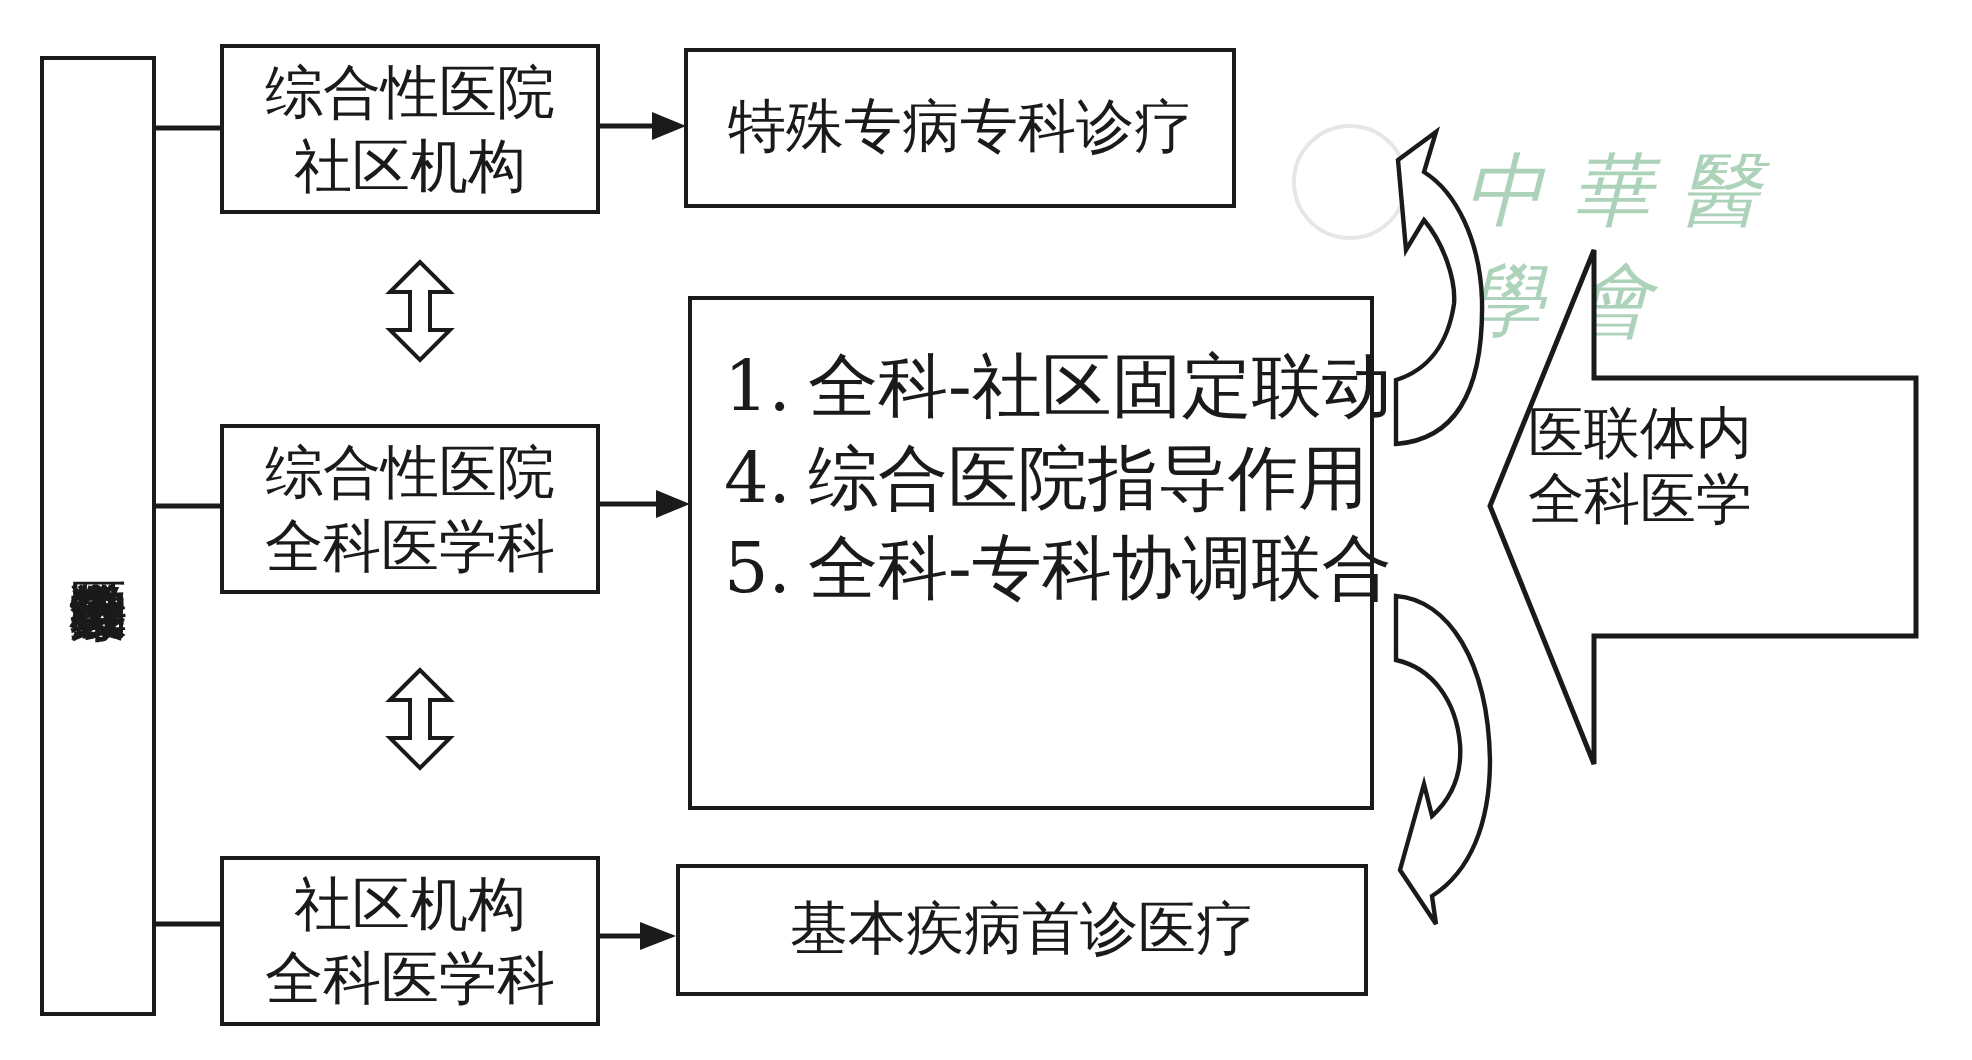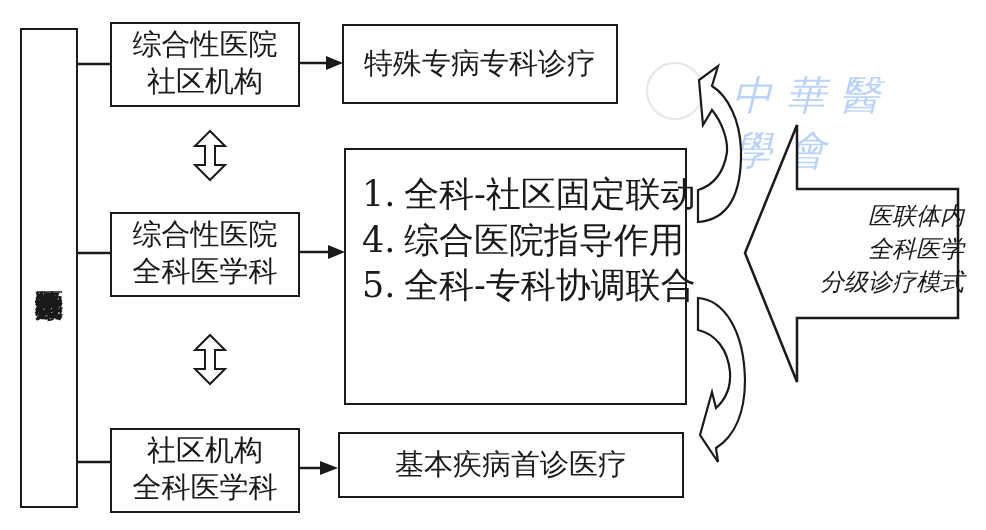--- a/index.html
+++ b/index.html
@@ -1,33 +1,33 @@
 <!DOCTYPE html>
 <html><head>
 <meta charset="utf-8">
 <style>
   html, body { margin: 0; padding: 0; background: #ffffff; }
   body { width: 986px; height: 530px; position: relative; overflow: hidden;
          font-family: "DejaVu Serif", "Liberation Serif", serif; color: #1a1a1a; }
   .box { position: absolute; border: 2.5px solid #1a1a1a; box-sizing: border-box; background: #fff;
          display: flex; flex-direction: column; align-items: center; justify-content: center; }
-  .two-line { font-size: 29px; line-height: 37px; text-align: center; font-family: Liberation Mono, monospace; }
+  .two-line { font-size: 29px; line-height: 37px; text-align: center; }
   .vert { font-size: 29px; line-height: 33.5px; writing-mode: vertical-rl; text-orientation: upright;
           letter-spacing: 0; }
   .single { font-size: 29px; }
   .list { align-items: flex-start; justify-content: flex-start; padding: 22px 0 0 16px; }
   .list .li { font-size: 35px; line-height: 45.5px; white-space: nowrap; }
   .list .num { display: inline-block; width: 42px; }
   .list .num.w3 { width: 52px; }
   svg.overlay { position: absolute; left: 0; top: 0; }
-  .arrow-text { position: absolute; font-size: 24px; line-height: 33px; text-align: right; font-style: italic; }
+  .arrow-text { position: absolute; font-size: 28px; line-height: 33px; text-align: left; }
   .watermark { position: absolute; left: 640px; top: 60px; width: 300px; height: 64px; opacity: 0.35; }
   .watermark .seal { position: absolute; left: 6px; top: 2px; width: 58px; height: 58px; border-radius: 50%;
                      border: 2px solid #b8b8b8; box-sizing: border-box; }
-  .watermark .wm-text { position: absolute; left: 92px; top: 8px; font-size: 40px; color: #3b82f6;
+  .watermark .wm-text { position: absolute; left: 92px; top: 8px; font-size: 40px; color: #15803d;
                         font-style: italic; letter-spacing: 14px; font-family: "DejaVu Serif", serif; }
 </style>
 </head>
 <body>
 
 <div class="watermark">
   <div class="seal"></div>
   <div class="wm-text">中華醫學會</div>
 </div>
 
@@ -95,14 +95,13 @@
   </div>
 </div>
 
 <div class="box single" style="left:338px; top:432px; width:346px; height:66px;">
   <span>基本疾病首诊医疗</span>
 </div>
 
 <div class="arrow-text" style="left:764px; top:200px; width:200px;">
   <div>医联体内</div>
   <div>全科医学</div>
-  <div>分级诊疗模式</div>
 </div>
 
 </body></html>

